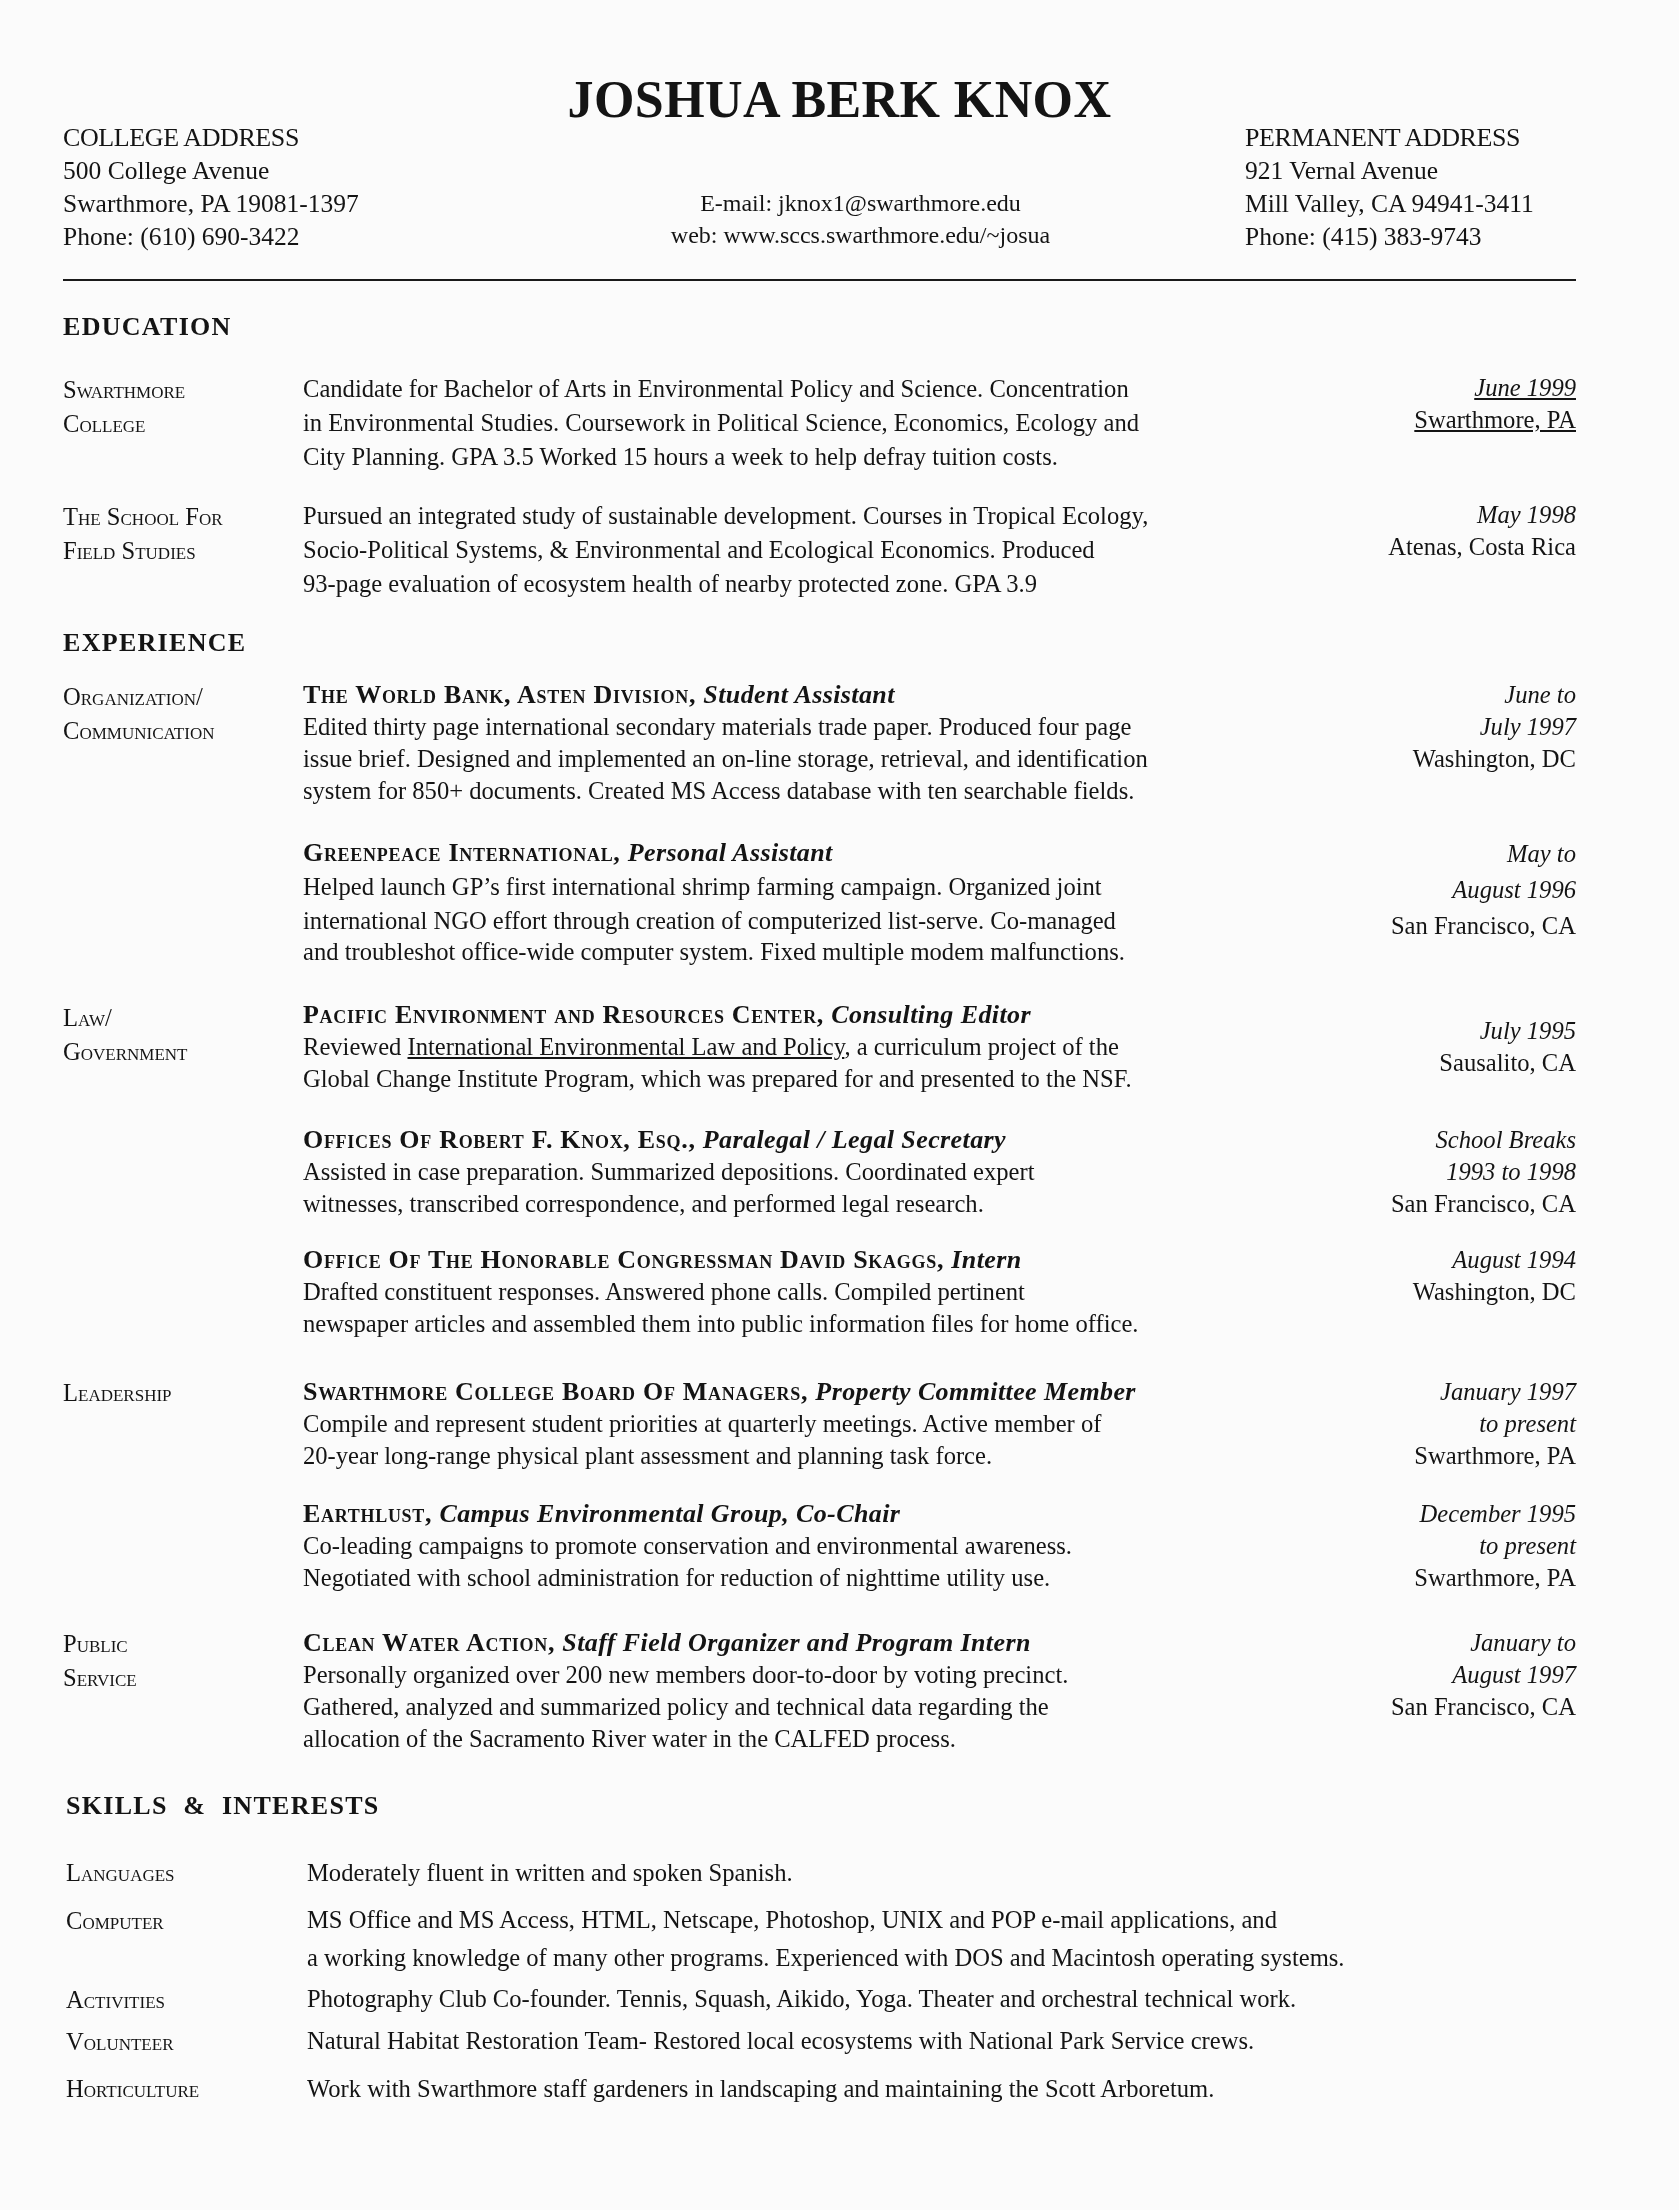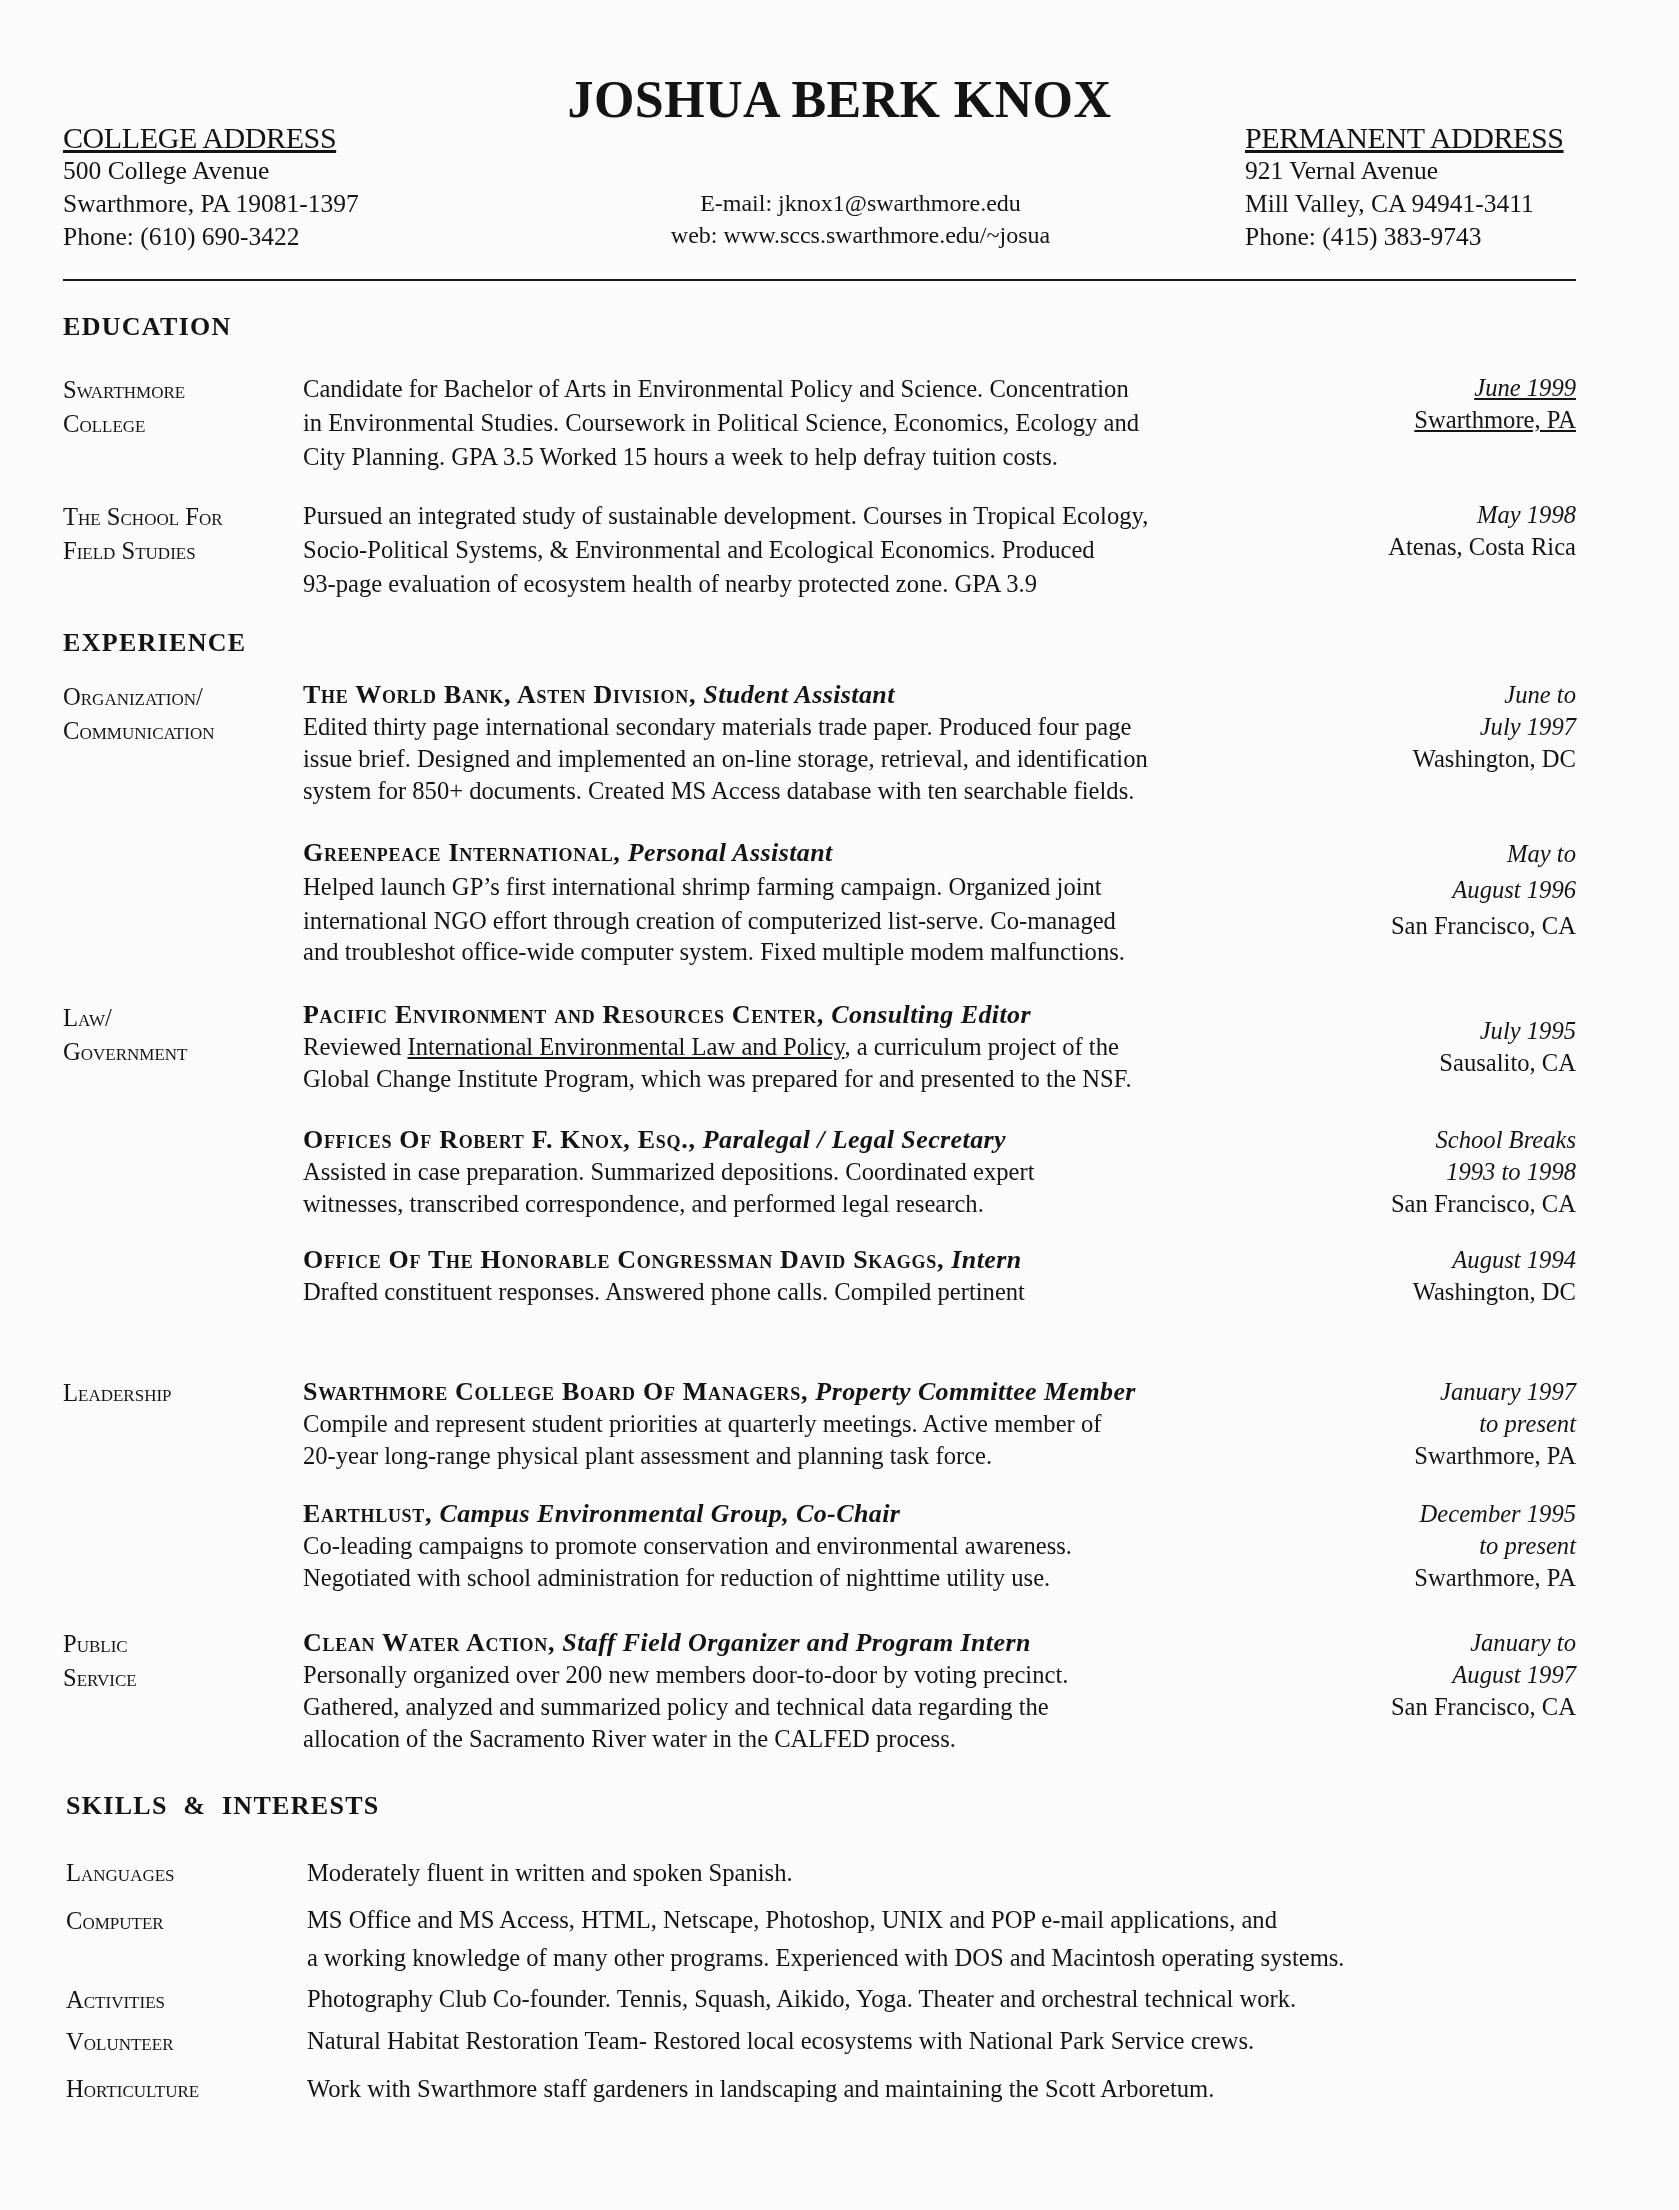--- a/index.html
+++ b/index.html
@@ -10,21 +10,21 @@
     font-family: "Liberation Serif", "DejaVu Serif", serif;
     position: relative;
     overflow: hidden;
   }
   .abs { position: absolute; }
   .name {
     top: 70px; left: 0; width: 1679px; text-align: center;
     font-size: 52px; font-weight: bold; letter-spacing: 0.4px;
   }
   .addr { font-size: 25.5px; line-height: 33px; }
-  .addr .hdr { font-size: 30px; letter-spacing: -0.4px; text-decoration: underline; }
+  .addr .hdr { font-size: 26px; letter-spacing: -0.4px; }
   .col-left { left: 63px; top: 121px; }
   .col-right { left: 1245px; top: 121px; }
   .col-center { left: 527px; width: 667px; top: 187px; text-align: center; font-size: 24px; line-height: 32px; }
   .rule { left: 63px; top: 279px; width: 1513px; height: 1.8px; background: #1a1a1a; }
 
   .section-title { font-size: 26px; font-weight: bold; letter-spacing: 1.3px; left: 63px; }
 
   .label {
     left: 63px; font-size: 23px; font-variant: small-caps; line-height: 34px;
     font-size: 24.6px;
@@ -152,20 +152,21 @@
 </div>
 <div class="abs side" style="top:1124px;">
   <div class="it">School Breaks</div>
   <div class="it">1993 to 1998</div>
   <div>San Francisco, CA</div>
 </div>
 
 <div class="abs body-text" style="top:1244px;">
   <div class="entry-title"><span>Office Of The Honorable Congressman David Skaggs,</span> <span class="role">Intern</span></div>
   <div>Drafted constituent responses. Answered phone calls.  Compiled pertinent</div>
+  <div>newspaper articles and assembled them into public information files for home office.</div>
 </div>
 <div class="abs side" style="top:1244px;">
   <div class="it">August 1994</div>
   <div>Washington, DC</div>
 </div>
 
 <div class="abs label" style="top:1376px;">
   <div>Leadership</div>
 </div>
 

